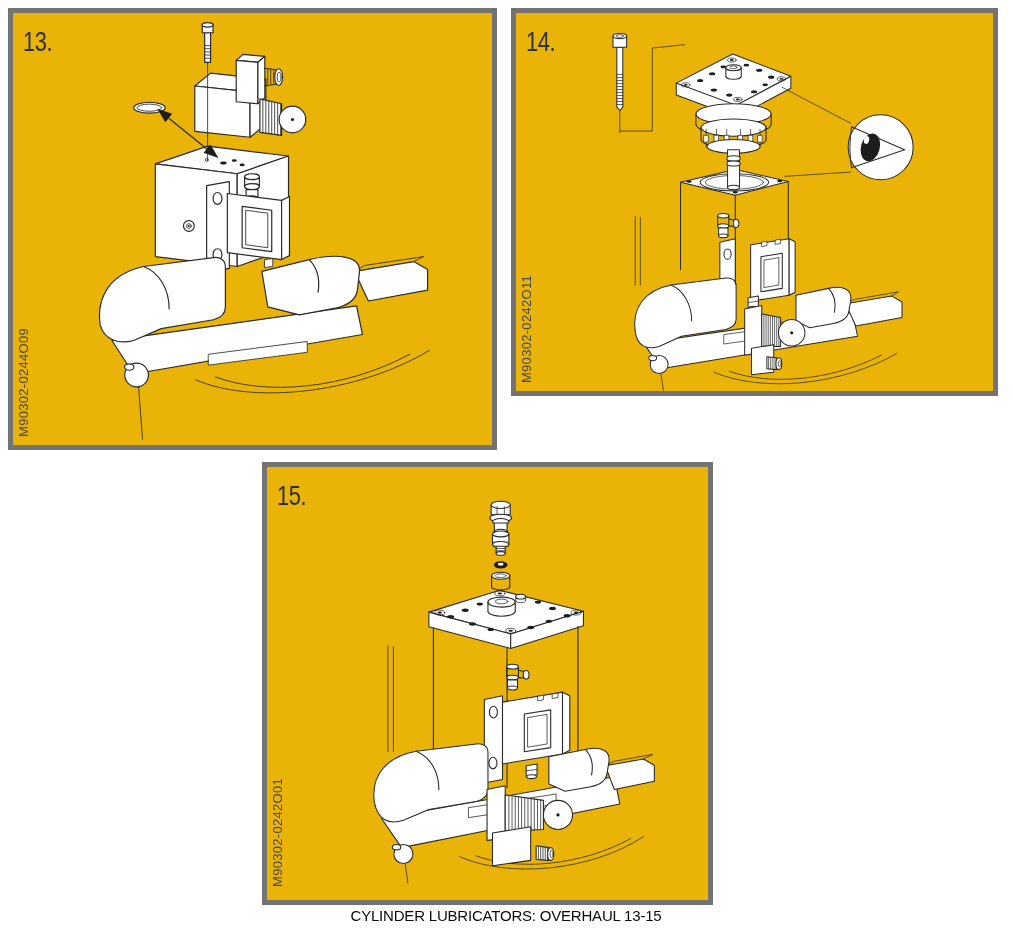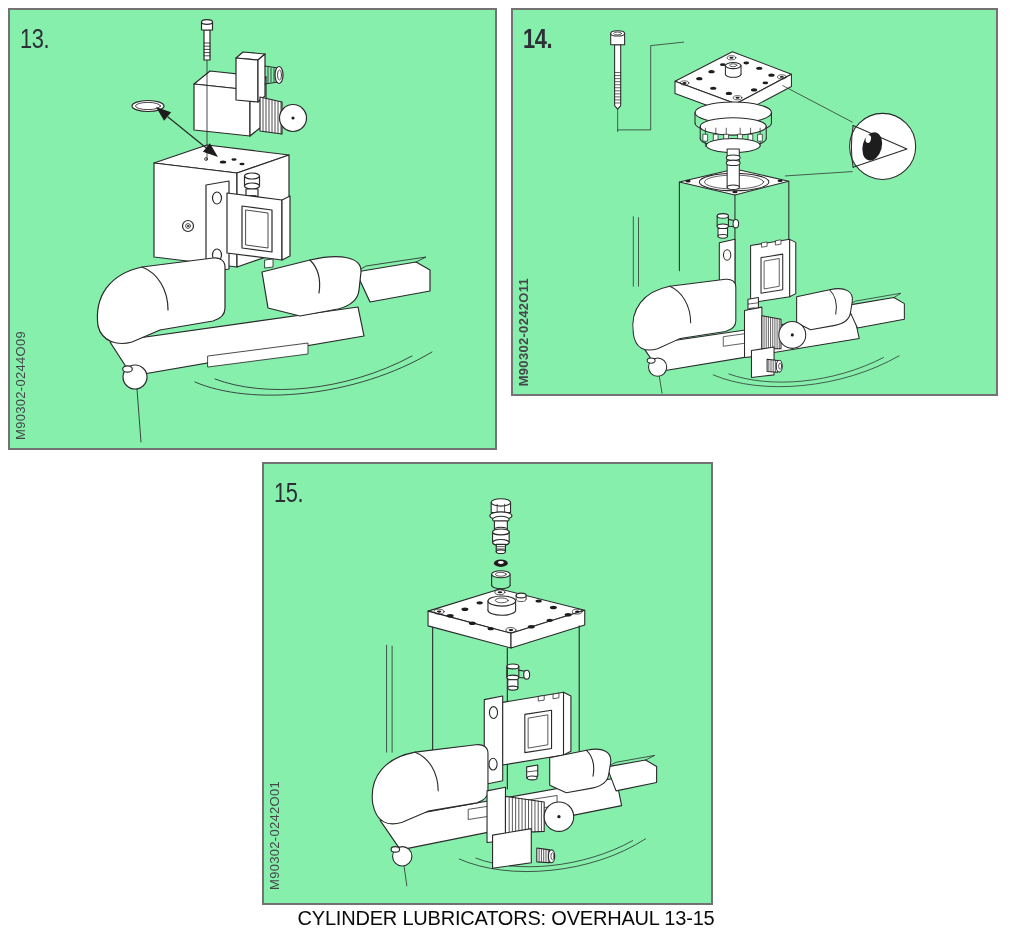--- a/index.html
+++ b/index.html
@@ -1,28 +1,28 @@
 <!DOCTYPE html>
 <html><head>
 <meta charset="utf-8">
 <style>
   html,body{margin:0;padding:0;background:#ffffff;}
   .page{position:relative;width:1012px;height:934px;background:#ffffff;overflow:hidden;
         font-family:"Liberation Sans", sans-serif;}
-  .panel{position:absolute;background:#86efac;border:2px solid #737373;box-sizing:border-box;}
+  .panel{position:absolute;background:#eab308;border:5px solid #737373;box-sizing:border-box;}
   #panel-13{left:8px;top:8px;width:489px;height:442px;}
-  #panel-14{left:511px;top:8px;width:487px;height:388px;font-weight:bold;}
+  #panel-14{left:511px;top:8px;width:487px;height:388px;}
   #panel-15{left:262px;top:462px;width:451px;height:443px;}
   .fig-number{position:absolute;left:10px;top:13px;font-size:28px;color:#2d2f36;
               transform:scaleX(0.78);transform-origin:left top;letter-spacing:-0.5px;}
   .fig-code{position:absolute;left:3px;bottom:8px;font-size:13px;color:#46474b;
             letter-spacing:0.3px;writing-mode:vertical-rl;transform:rotate(180deg);}
   #panel-15 .fig-code{bottom:13px;}
   .caption{position:absolute;left:0;top:907px;width:1012px;text-align:center;
-           font-size:20px;color:#0a0a0a;letter-spacing:-0.2px;}
+           font-size:15px;color:#0a0a0a;letter-spacing:-0.2px;}
   svg.art{position:absolute;left:0;top:0;width:100%;height:100%;}
   .art *{stroke:#2a2a2a;stroke-width:1.2;fill:none;stroke-linejoin:round;stroke-linecap:round;}
   .art .f{fill:#ffffff;}
   .art .d{fill:#1d1d1d;stroke:none;}
   .art .w{fill:#ffffff;stroke:none;}
   .art .thin{stroke-width:0.85;}
 </style>
 </head>
 <body>
 

